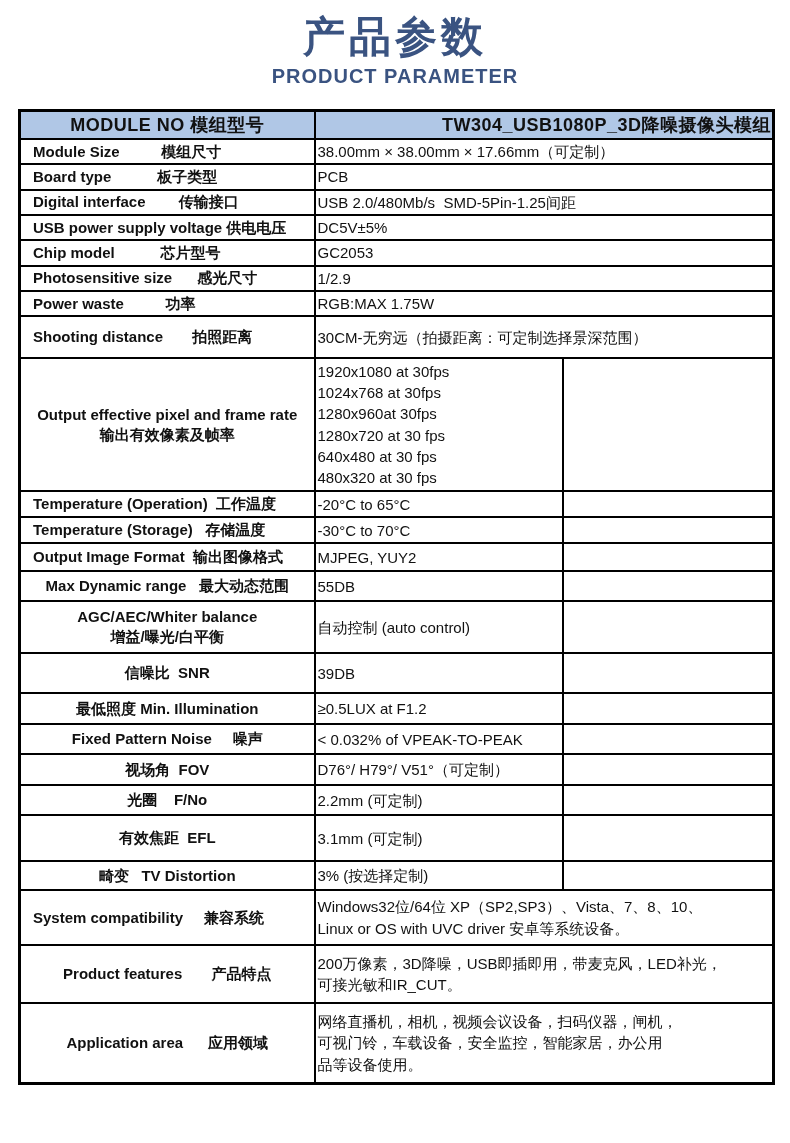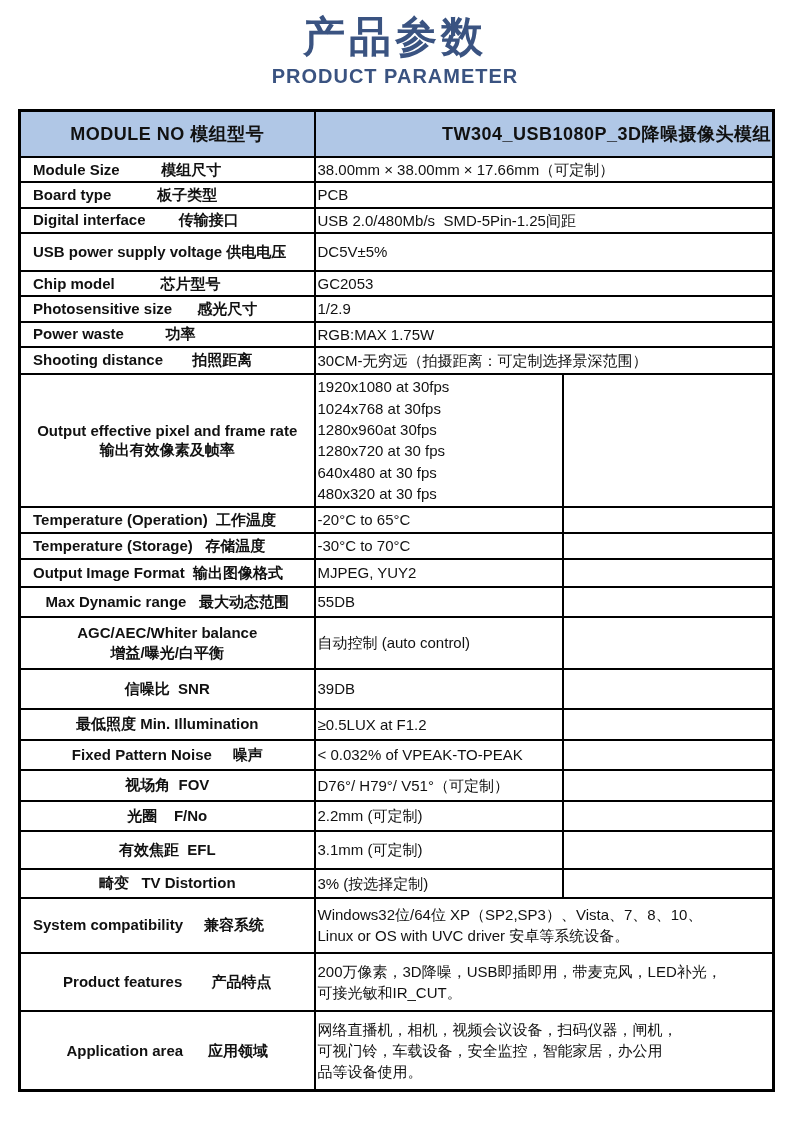--- a/index.html
+++ b/index.html
@@ -43,21 +43,21 @@
     width:754px;
     margin:21px 0 0 18px;
     border:3px solid var(--border);
   }
   table.spec td{
     border:2px solid var(--border);
     vertical-align:middle;
     overflow:hidden;
   }
   tr.header-row{
-    height:47px;
+    height:29px;
     background:var(--header-bg);
   }
   .header-label{
     text-align:center;
     font-weight:bold;
     font-size:18px;
     letter-spacing:0.5px;
   }
   .header-value{
     text-align:right;
@@ -117,37 +117,37 @@
           <td class="cell value-cell" colspan="2">38.00mm × 38.00mm × 17.66mm（可定制）</td>
         </tr>
         <tr style="height: 25px;">
           <td class="cell label-cell align-left">Board type           板子类型</td>
           <td class="cell value-cell" colspan="2">PCB</td>
         </tr>
         <tr style="height: 25px;">
           <td class="cell label-cell align-left">Digital interface        传输接口</td>
           <td class="cell value-cell" colspan="2">USB 2.0/480Mb/s  SMD-5Pin-1.25间距</td>
         </tr>
-        <tr style="height: 38px; margin-top: 36px;">
+        <tr style="height: 25px; margin-top: 36px;">
           <td class="cell label-cell align-left">USB power supply voltage 供电电压</td>
           <td class="cell value-cell" colspan="2">DC5V±5%</td>
         </tr>
         <tr style="height: 25px;">
           <td class="cell label-cell align-left">Chip model           芯片型号</td>
           <td class="cell value-cell" colspan="2">GC2053</td>
         </tr>
         <tr style="height: 25px;">
           <td class="cell label-cell align-left">Photosensitive size      感光尺寸</td>
           <td class="cell value-cell" colspan="2">1/2.9</td>
         </tr>
         <tr style="height: 25px;">
           <td class="cell label-cell align-left">Power waste          功率</td>
           <td class="cell value-cell" colspan="2">RGB:MAX 1.75W</td>
         </tr>
-        <tr style="height: 27px; margin-top: 32px;">
+        <tr style="height: 42px; margin-top: 32px;">
           <td class="cell label-cell align-left">Shooting distance       拍照距离</td>
           <td class="cell value-cell" colspan="2">30CM-无穷远（拍摄距离：可定制选择景深范围）</td>
         </tr>
         <tr style="height: 133px;">
           <td class="cell label-cell align-center">Output effective pixel and frame rate
 输出有效像素及帧率</td>
           <td class="cell value-cell">1920x1080 at 30fps
 1024x768 at 30fps
 1280x960at 30fps
 1280x720 at 30 fps
@@ -199,21 +199,21 @@
         <tr style="height: 31px;">
           <td class="cell label-cell align-center">视场角  FOV</td>
           <td class="cell value-cell">D76°/ H79°/ V51°（可定制）</td>
           <td class="cell empty-cell"></td>
         </tr>
         <tr style="height: 30px;">
           <td class="cell label-cell align-center">光圈    F/No</td>
           <td class="cell value-cell">2.2mm (可定制)</td>
           <td class="cell empty-cell"></td>
         </tr>
-        <tr style="height: 38px;">
+        <tr style="height: 46px;">
           <td class="cell label-cell align-center">有效焦距  EFL</td>
           <td class="cell value-cell">3.1mm (可定制)</td>
           <td class="cell empty-cell"></td>
         </tr>
         <tr style="height: 29px;">
           <td class="cell label-cell align-center">畸变   TV Distortion</td>
           <td class="cell value-cell">3% (按选择定制)</td>
           <td class="cell empty-cell"></td>
         </tr>
         <tr style="height: 55px;">

